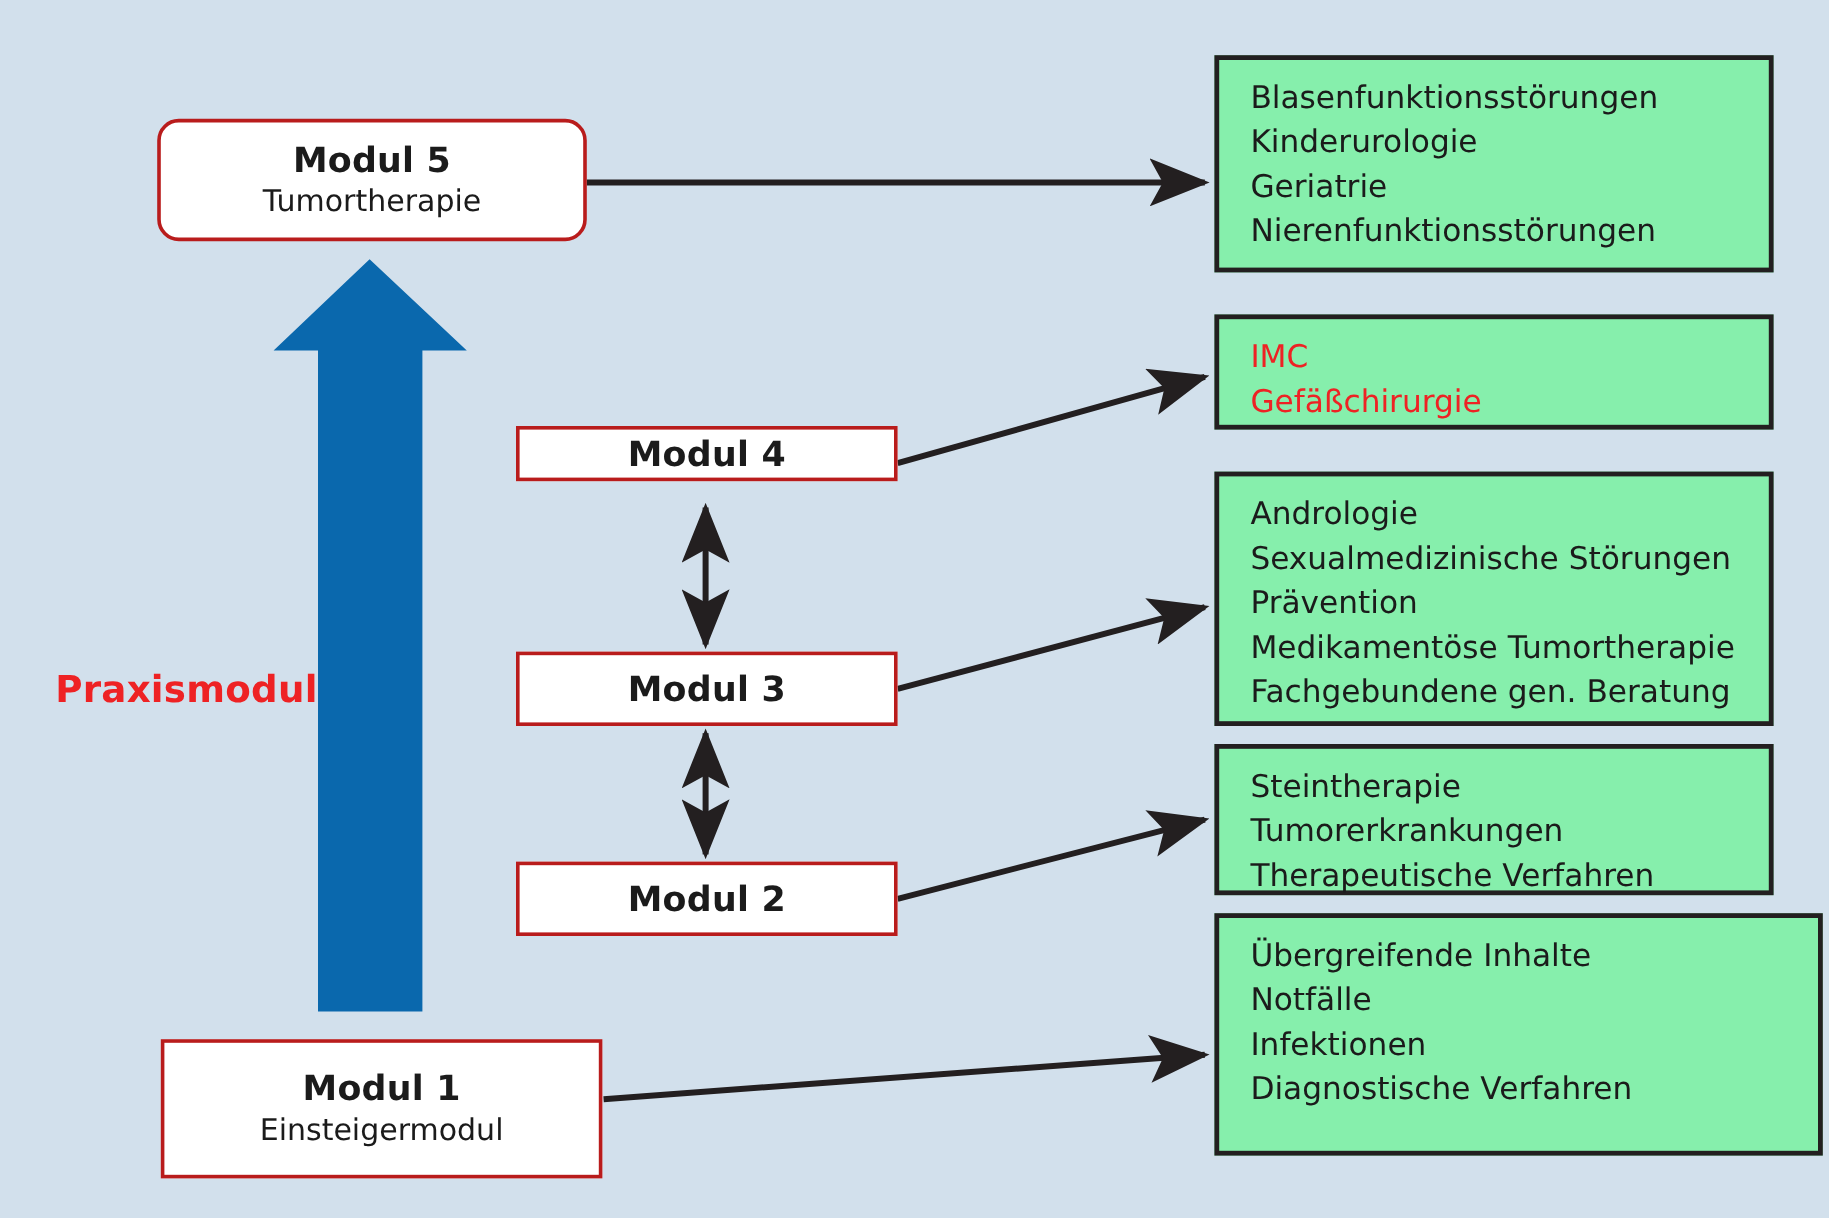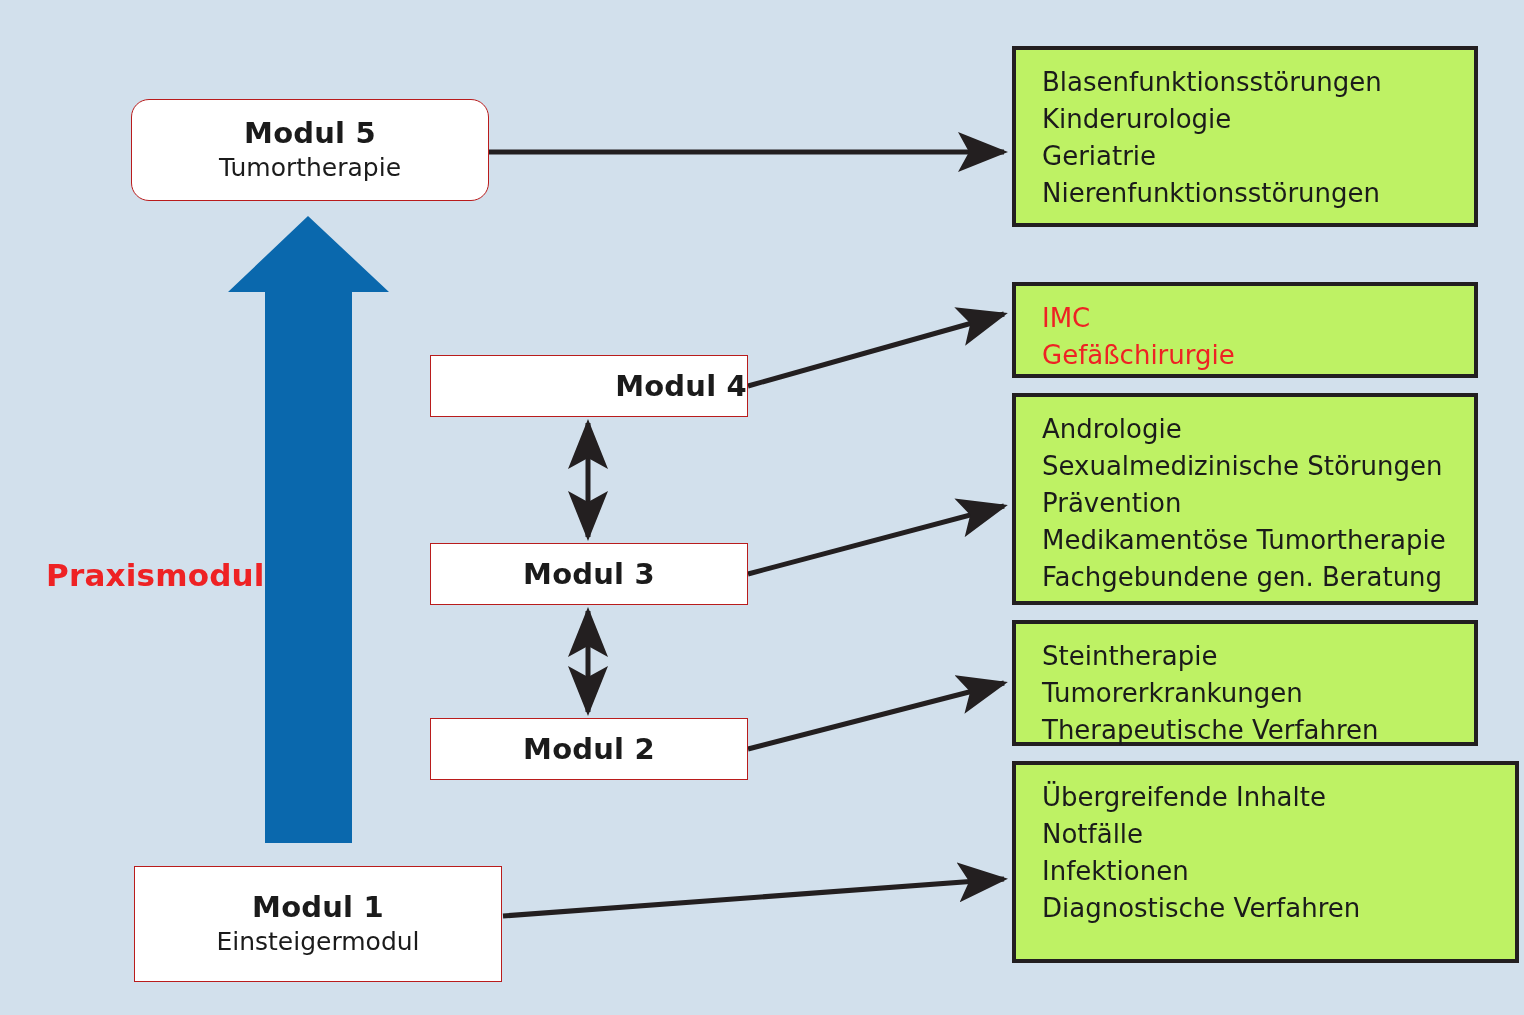--- a/index.html
+++ b/index.html
@@ -26,21 +26,21 @@
     left: 0; top: 0;
     width: 1524px;
     height: 1015px;
     pointer-events: none;
   }
 
   
   .module-box {
     position: absolute;
     background: #ffffff;
-    border: 1px solid #b91c1c;
+    border: 3px solid #b91c1c;
     box-sizing: border-box;
     display: flex;
     flex-direction: column;
     align-items: center;
     justify-content: center;
     z-index: 4;
   }
   .module-box .m-title {
     font-weight: bold;
     font-size: 29px;
@@ -52,46 +52,46 @@
     font-size: 25px;
     color: #1b1b1b;
     line-height: 1.2;
     margin-top: 4px;
   }
   .module-box.rounded {
     border-radius: 18px;
   }
 
   #module5 { left: 131px; top: 99px;  width: 358px; height: 102px; }
-  #module4 { left: 430px; top: 355px; width: 318px; height: 62px; align-items: flex-end;  }
+  #module4 { left: 430px; top: 355px; width: 318px; height: 46px;  }
   #module3 { left: 430px; top: 543px; width: 318px; height: 62px;  }
   #module2 { left: 430px; top: 718px; width: 318px; height: 62px;  }
   #module1 { left: 134px; top: 866px; width: 368px; height: 116px; }
 
   
   .topic-box {
     position: absolute;
-    background: #bef264;
+    background: #86efac;
     border: 4px solid #231f20;
     box-sizing: border-box;
     padding: 14px 0 26px 26px;
     z-index: 3;
   }
   .topic-box .t-line {
     font-size: 26px;
     color: #1b1b1b;
     line-height: 1.42;
     white-space: nowrap;
   }
   .topic-box.accent .t-line {
     color: #ee2224;
   }
 
   #topic1 { left: 1012px; top: 46px;  width: 466px; height: 181px; }
-  #topic2 { left: 1012px; top: 262px; width: 466px; height: 96px; margin-top: 20px;  }
+  #topic2 { left: 1012px; top: 262px; width: 466px; height: 96px;  }
   #topic3 { left: 1012px; top: 393px; width: 466px; height: 212px; }
   #topic4 { left: 1012px; top: 620px; width: 466px; height: 126px; }
   #topic5 { left: 1012px; top: 761px; width: 507px; height: 202px; }
 
   
   #praxismodul {
     position: absolute;
     left: 46px;
     top: 557px;
     font-size: 31px;

